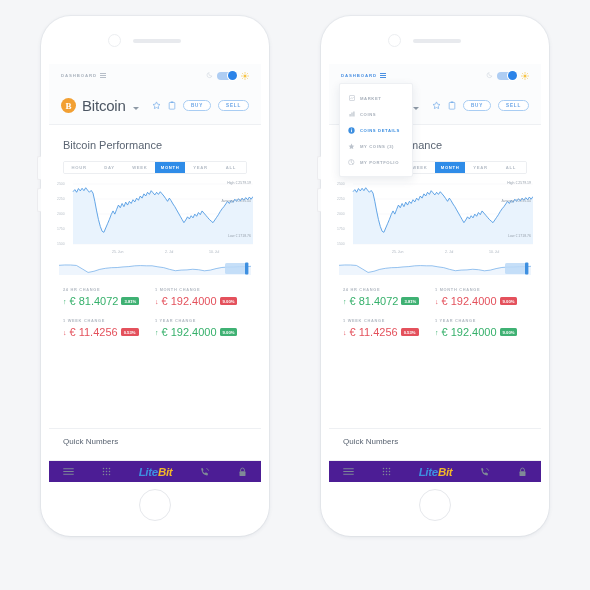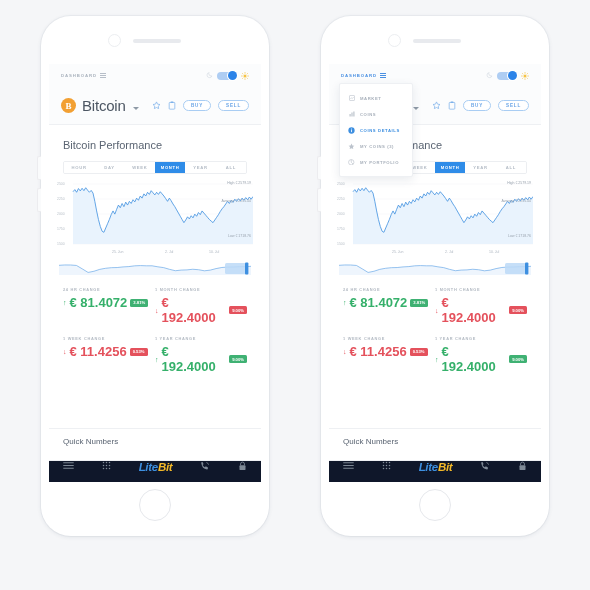--- a/index.html
+++ b/index.html
@@ -162,21 +162,21 @@
   
   .stats {
     margin: 10px 14px 0 14px;
     display: grid; grid-template-columns: 1fr 1fr; row-gap: 11px;
   }
   .stat-label {
     font-size: 3.9px; letter-spacing: 0.7px; color: #b3bac3; font-weight: 700;
     margin-bottom: 3px;
   }
   .stat-row { display: flex; align-items: center; gap: 3px; }
-  .stat-val { font-size: 13px; font-weight: 700; }
+  .stat-val { font-size: 11px; font-weight: 400; }
   .stat-val.up { color: #35b06a; }
   .stat-val.down { color: #e4515c; }
   .arrow { font-size: 7px; font-weight: 700; line-height: 1; }
   .badge {
     font-size: 4.2px; font-weight: 700; color: #fff;
     padding: 1.5px 3px; border-radius: 1.5px;
   }
   .badge.up { background: #3fb173; }
   .badge.down { background: #e4515c; }
 
@@ -185,22 +185,22 @@
     position: absolute; left: 0; right: 0; bottom: 36px;
     border-top: 1px solid #eef0f3;
     padding: 8px 14px 0 14px;
   }
   .quick-title { font-size: 8px; color: #5a6472; }
 
   
   .bottom-nav {
     position: absolute; left: 0; right: 0; bottom: 0; height: 22px;
     border-top: 1px solid #eef0f3;
-    display: flex; align-items: flex-start; justify-content: space-around;
-    background: #0f172a;
+    display: flex; align-items: center; justify-content: space-around;
+    background: #4c1d95;
   }
   .nav-ic { color: #7f8a97; display: flex; align-items: center; }
   .logo { font-size: 11.5px; font-weight: 700; font-style: italic; letter-spacing: -0.3px; }
   .logo .lite { color: #3d8fe0; }
   .logo .bit  { color: #f2b828; }
 
   
   .dropdown {
     position: absolute; left: 10px; top: 19px;
     width: 74px;

